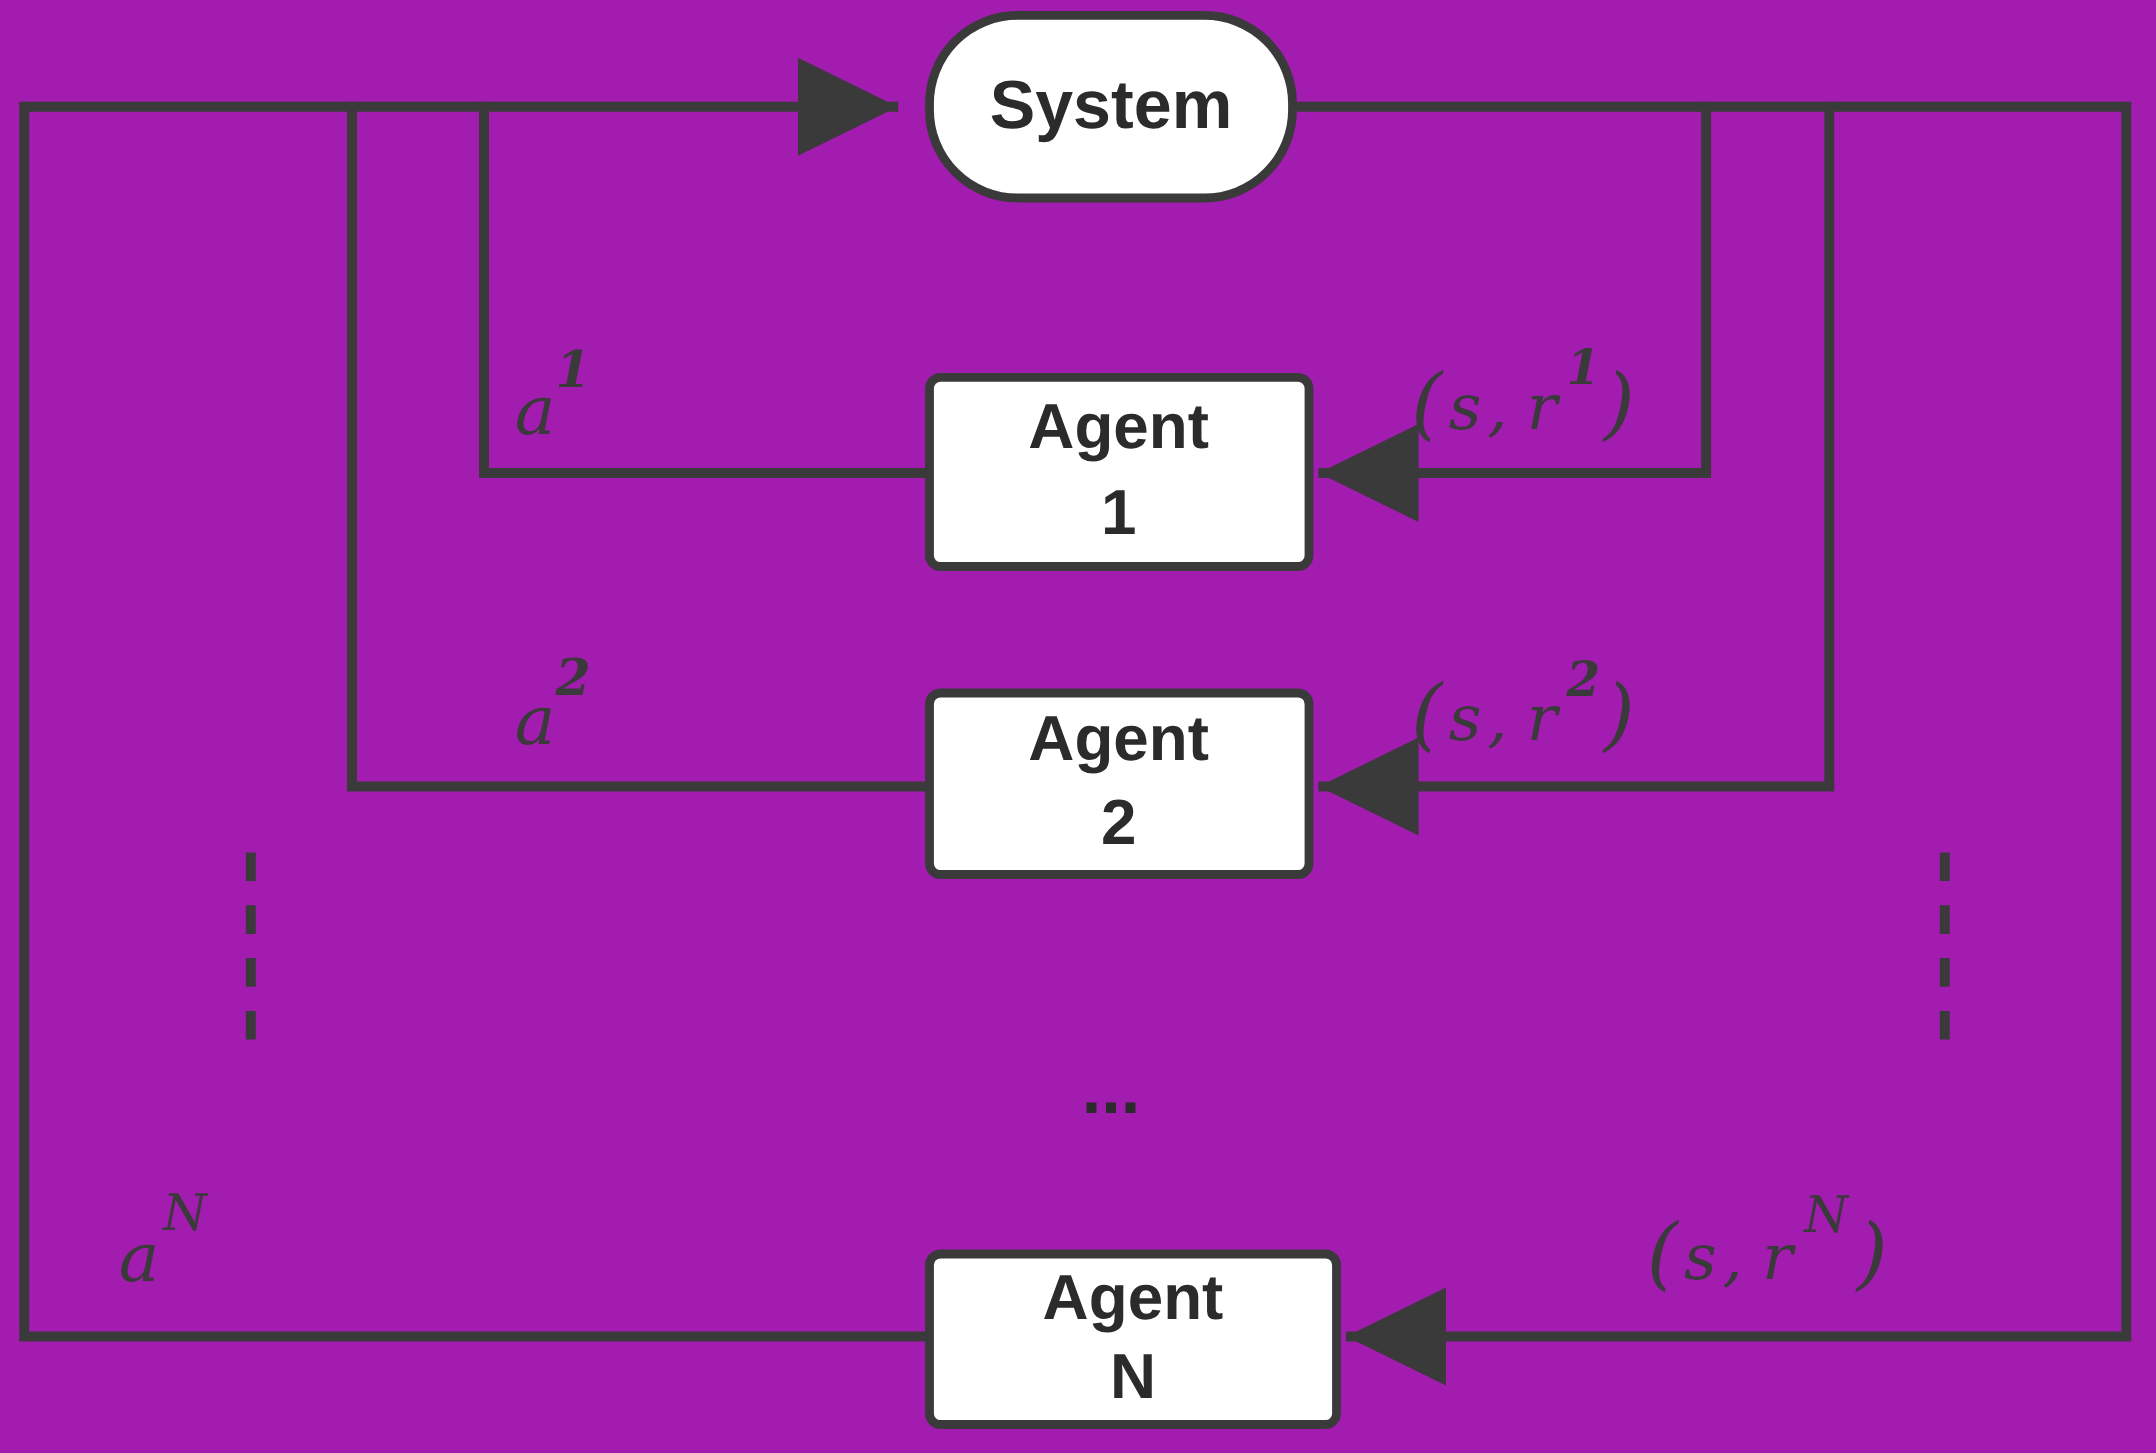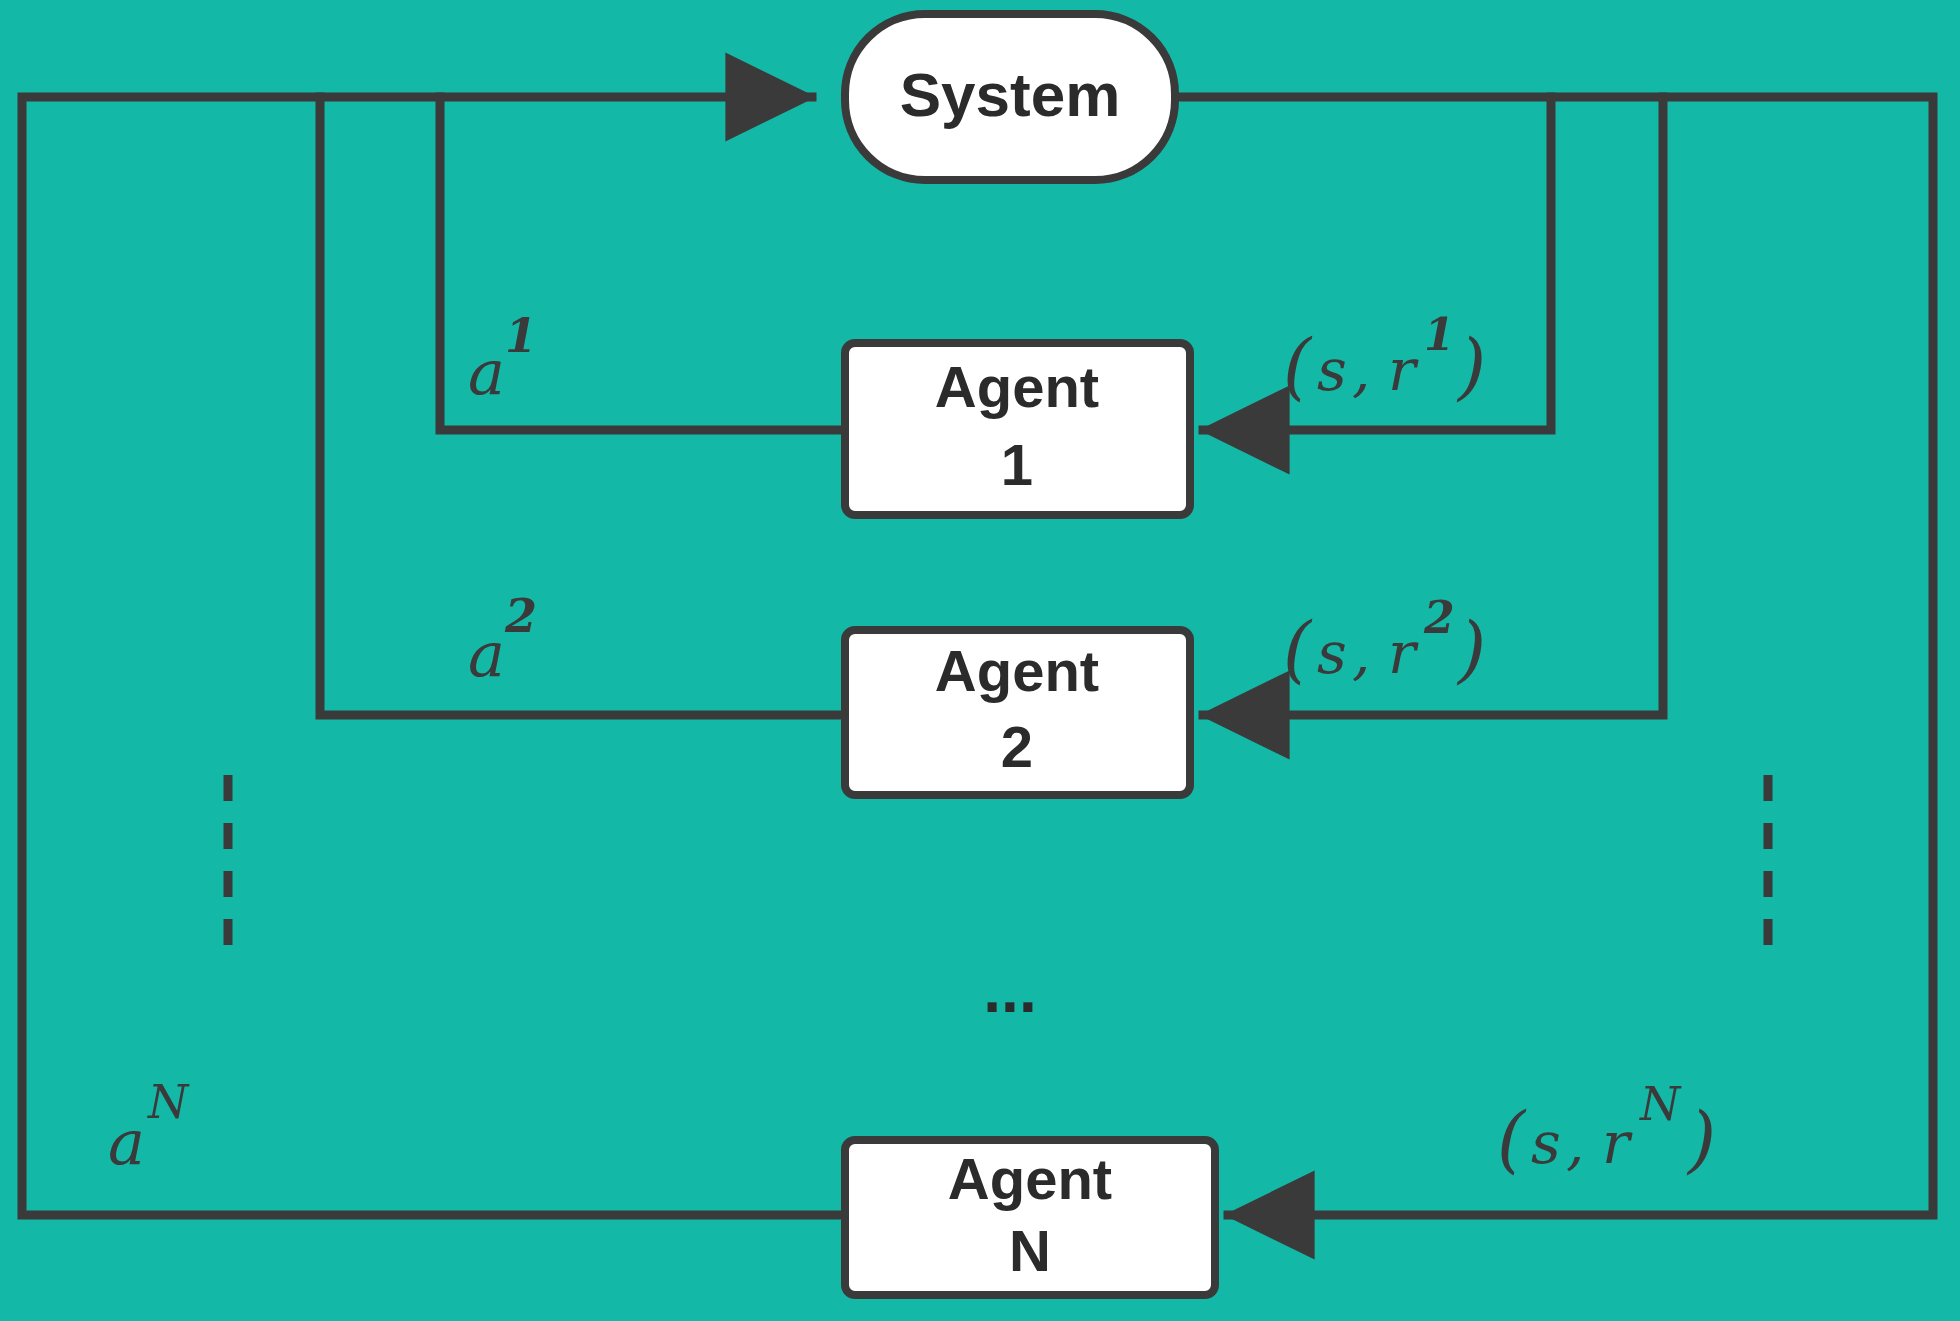--- a/index.html
+++ b/index.html
@@ -8,21 +8,21 @@
     padding: 0;
     background: #ffffff;
   }
   body {
     font-family: "Liberation Sans", sans-serif;
   }
   #canvas {
     position: relative;
     width: 1960px;
     height: 1321px;
-    background: #14b8a6;
+    background: #a21caf;
     overflow: hidden;
   }
   svg.diagram {
     position: absolute;
     top: 0;
     left: 0;
     width: 1960px;
     height: 1321px;
     display: block;
   }

